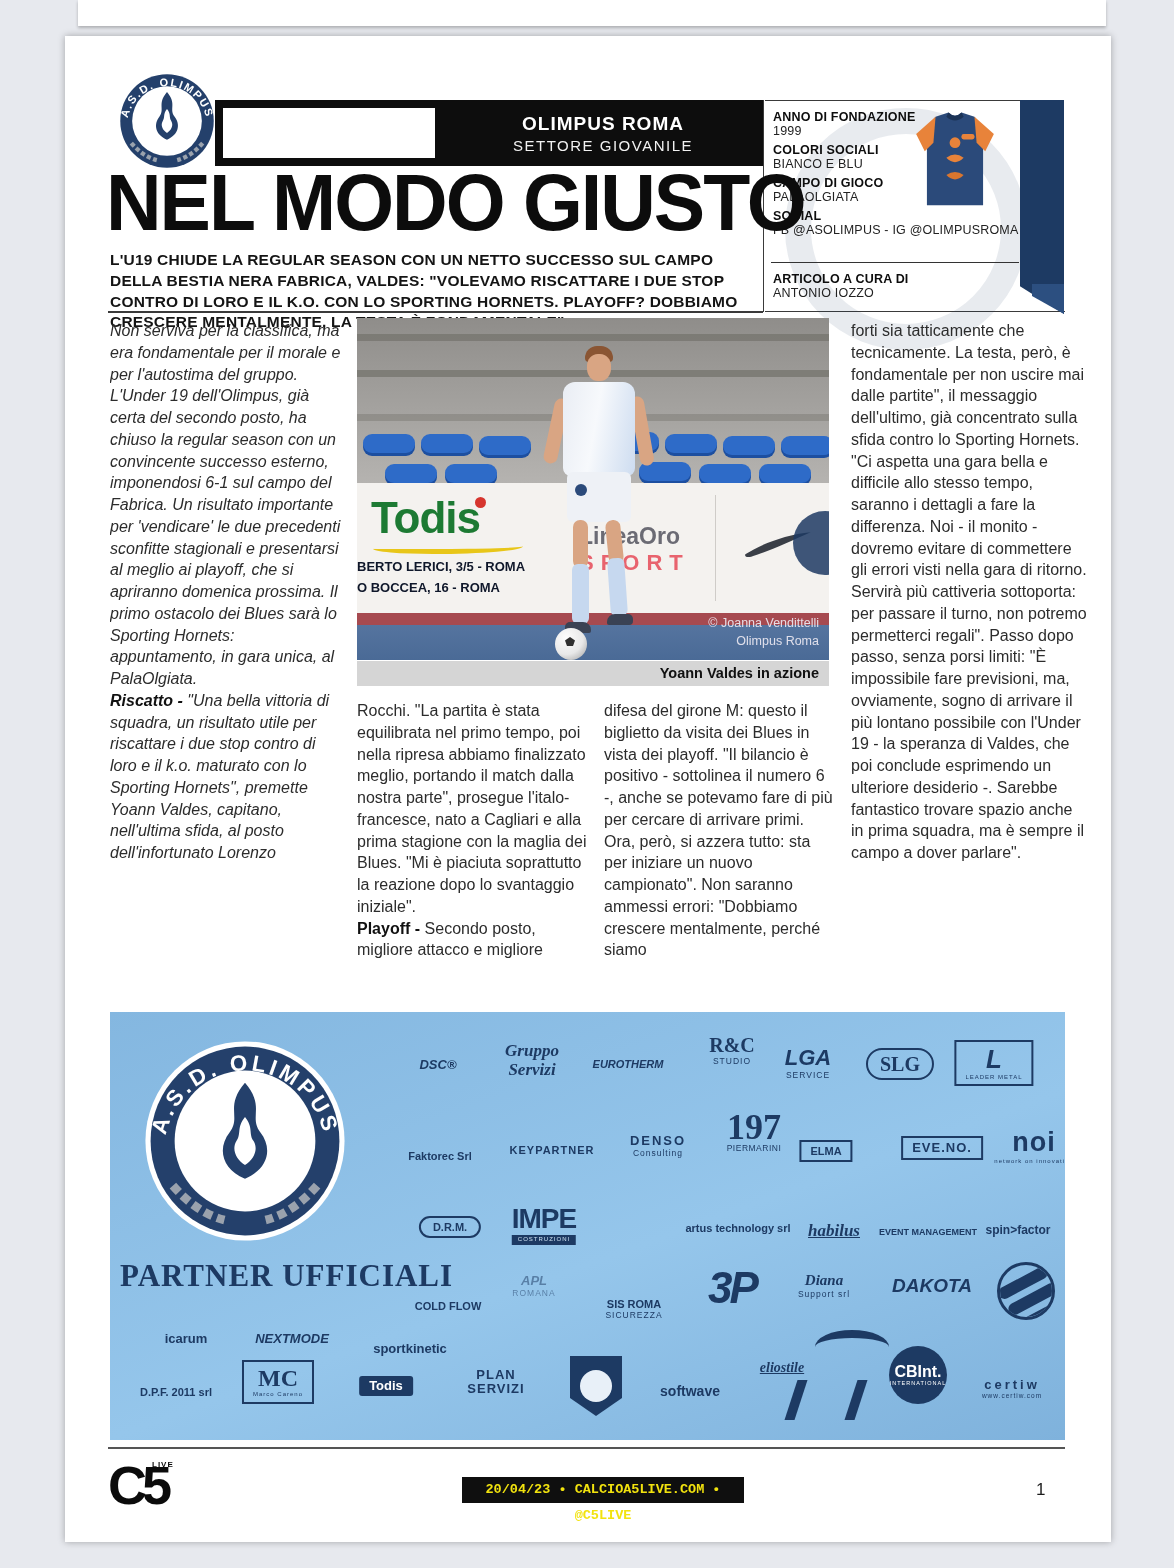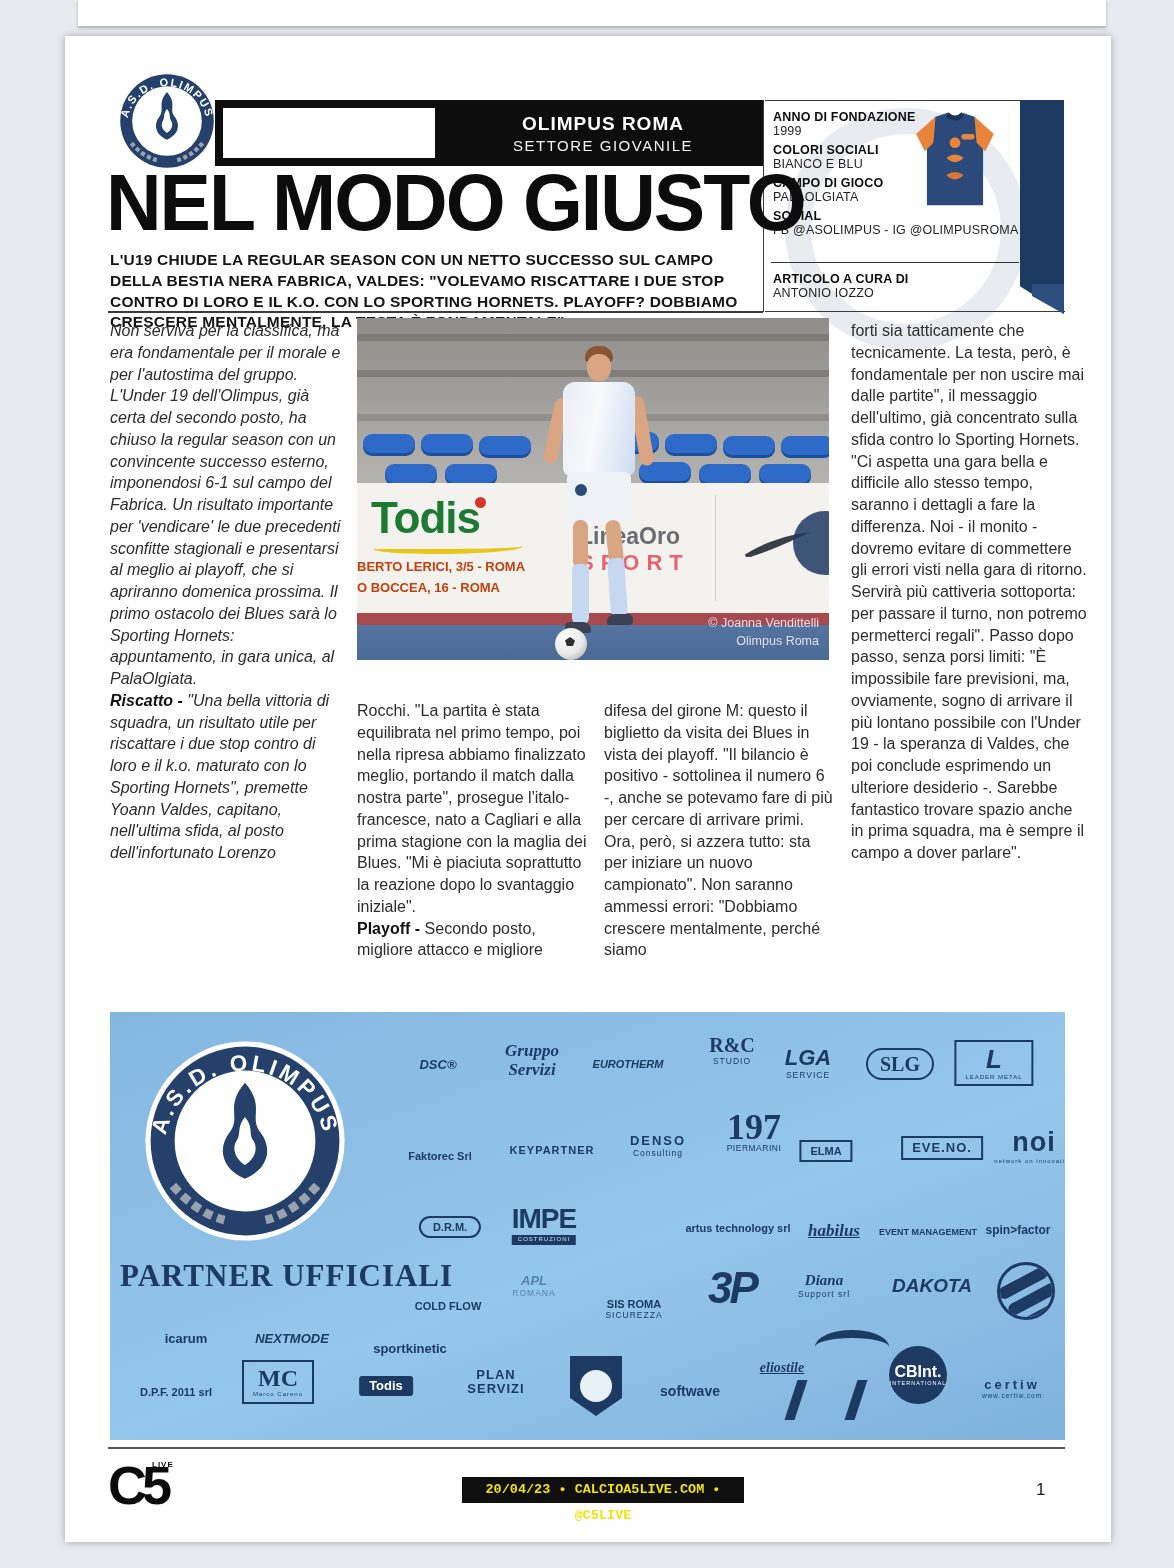--- a/index.html
+++ b/index.html
@@ -35,21 +35,21 @@
   .col b{color:#111;}
   .col.short{top:700px;height:304px;}
   
   .photo{position:absolute;left:357px;top:318px;width:472px;height:342px;overflow:hidden;background:#aeaca9;}
   .ph-roof{position:absolute;left:0;top:0;width:100%;height:165px;background:linear-gradient(#8f8d8a,#b5b3b0);}
   .ph-beam{position:absolute;left:0;width:100%;height:7px;background:#77756f;opacity:.8;}
   .seat{position:absolute;width:52px;height:19px;background:#2e6bc8;border-radius:9px;box-shadow:0 3px 0 #1d4fa0;}
   .ph-board{position:absolute;left:0;top:165px;width:100%;height:130px;background:#f4f2ef;}
   .todis{position:absolute;left:14px;top:10px;font-size:44px;font-weight:800;color:#1d7a33;letter-spacing:-1px;}
   .todis-swoosh{position:absolute;left:16px;top:58px;width:150px;height:8px;border-bottom:5px solid #e8c619;border-radius:0 0 60% 40%;}
-  .board-addr{position:absolute;left:0px;top:74px;font-size:13px;font-weight:700;color:#c2410c;line-height:1.6;}
+  .board-addr{position:absolute;left:0px;top:74px;font-size:13px;font-weight:700;color:#0f172a;line-height:1.6;}
   .lineaoro{position:absolute;left:222px;top:40px;text-align:left;}
   .lineaoro .l1{font-size:23px;font-weight:700;color:#6b6b74;}
   .lineaoro .l2{font-size:22px;font-weight:800;color:#e8636e;letter-spacing:7px;}
   .board-div{position:absolute;left:358px;top:12px;width:1px;height:106px;background:#cfccc8;}
   .nike{position:absolute;left:386px;top:48px;width:70px;height:30px;}
   .board-circle{position:absolute;right:-28px;top:28px;width:64px;height:64px;border-radius:50%;background:#1d3a63;opacity:.85;}
   .ph-red{position:absolute;left:0;top:295px;width:100%;height:12px;background:#a64a50;}
   .ph-floor{position:absolute;left:0;top:307px;width:100%;height:35px;background:linear-gradient(#55749f,#4a6a96);}
   .credit{position:absolute;right:10px;top:296px;text-align:right;font-size:12.5px;color:#ece9f2;line-height:1.45;opacity:.92;}
   .caption-bar{position:absolute;left:357px;top:661px;width:472px;height:25px;background:#d5d5d5;font-size:14.5px;font-weight:800;color:#101010;text-align:right;line-height:25px;padding-right:10px;box-sizing:border-box;}
@@ -242,20 +242,21 @@
       <div class="p-sock-r"></div>
       <div class="p-shoe-l"></div>
       <div class="p-shoe-r"></div>
       <div class="p-ball"></div>
     </div>
     <div class="credit">
       <div>© Joanna Vendittelli</div>
       <div>Olimpus Roma</div>
     </div>
   </div>
+  <div class="caption-bar">Yoann Valdes in azione</div>
 
   <div class="panel">
     <div style="position:absolute;left:32px;top:26px;width:206px;height:206px;">
       <svg viewBox="0 0 120 120" width="206" height="206">
         <circle cx="60" cy="60" r="58" fill="#ffffff"></circle>
         <circle cx="60" cy="60" r="55" fill="#24406b"></circle>
         <circle cx="60" cy="60" r="41" fill="#ffffff"></circle>
         <path d="M18 86 q14 16 30 20" stroke="#9aa2ad" stroke-width="5" fill="none" stroke-dasharray="5 3"></path>
         <path d="M102 86 q-14 16 -30 20" stroke="#9aa2ad" stroke-width="5" fill="none" stroke-dasharray="5 3"></path>
         <path d="M60 26 C48 40 58 46 51 55 C44 64 46 76 60 82 C74 76 76 64 69 55 C62 46 72 40 60 26 Z" fill="#24406b"></path>

